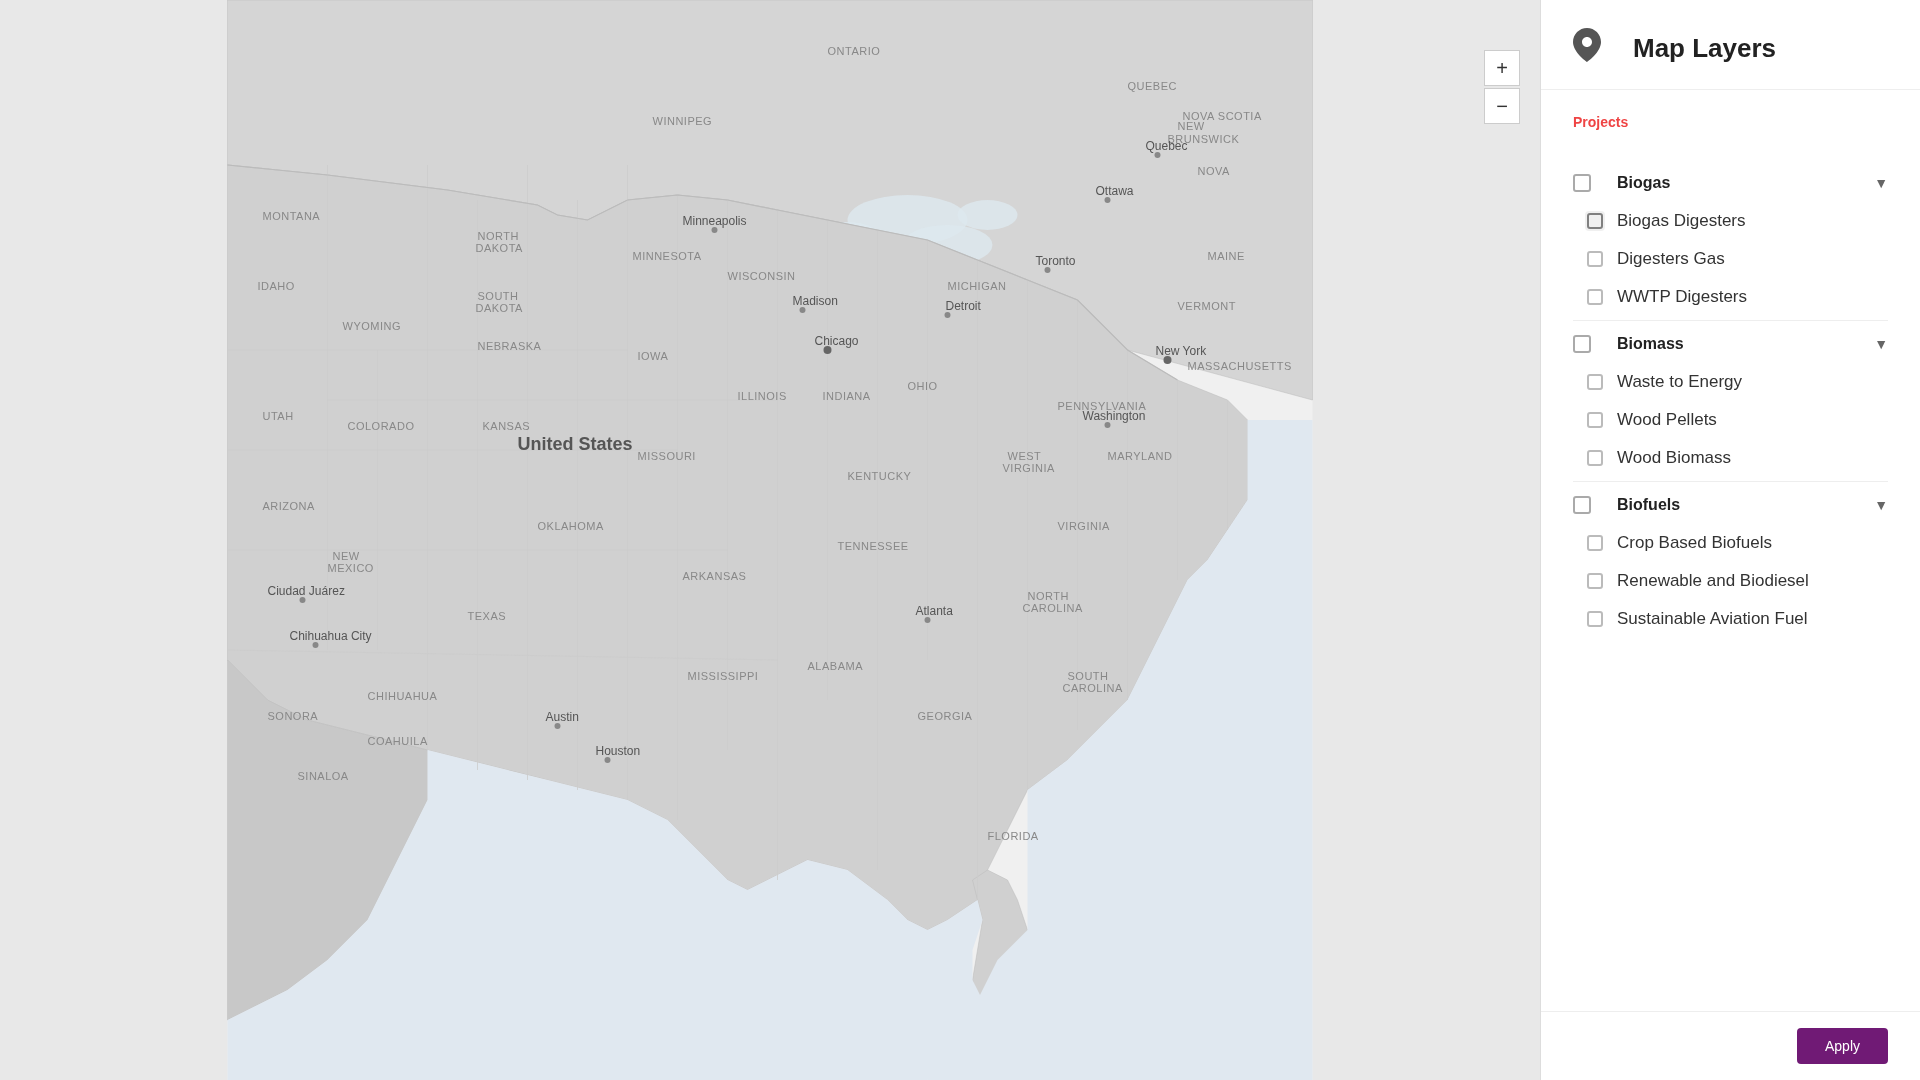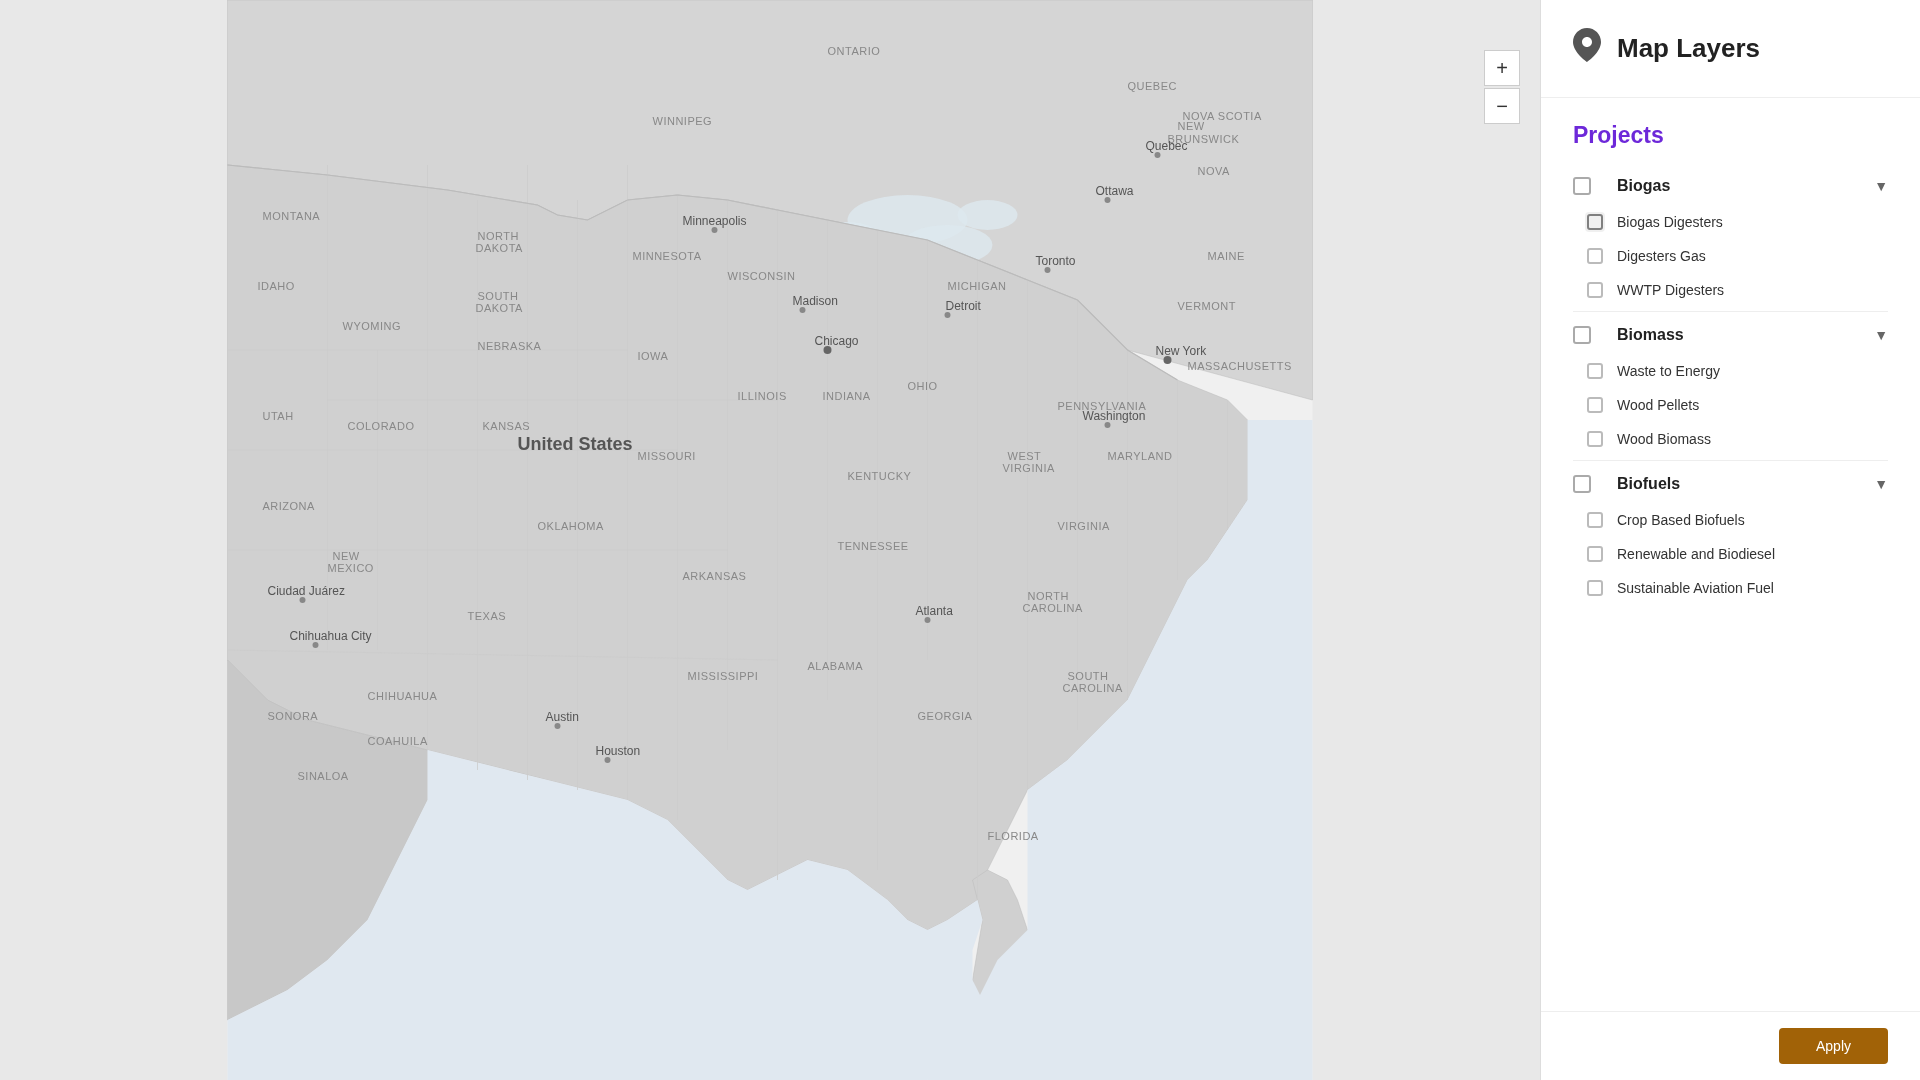--- a/index.html
+++ b/index.html
@@ -51,24 +51,24 @@
       background: white;
       border-left: 1px solid #ddd;
       display: flex;
       flex-direction: column;
       overflow-y: auto;
       flex-shrink: 0;
     }
 
     
     .sidebar-header {
-      padding: 28px 32px 28px 32px;
+      padding: 28px 32px 20px 32px;
       display: flex;
       align-items: center;
-      gap: 16px;
+      gap: 32px;
       border-bottom: 1px solid #eee;
     }
 
     .location-icon {
       color: #555;
       font-size: 28px;
     }
 
     .sidebar-title {
       font-size: 26px;
@@ -80,24 +80,24 @@
     .sidebar::-webkit-scrollbar { width: 8px; }
     .sidebar::-webkit-scrollbar-track { background: #f1f1f1; }
     .sidebar::-webkit-scrollbar-thumb { background: #ccc; border-radius: 4px; }
 
     
     .projects-section {
       padding: 24px 32px 16px 32px;
     }
 
     .projects-title {
-      font-size: 23px;
+      font-size: 14px;
       font-weight: 700;
-      color: #6d28d9;
-      margin-bottom: 18px;
+      color: #ef4444;
+      margin-bottom: 34px;
     }
 
     
     .category-row {
       display: flex;
       align-items: center;
       padding: 10px 0;
       cursor: pointer;
     }
 
@@ -153,43 +153,43 @@
 
     .sub-checkbox.hover-state::after {
       content: '';
       position: absolute;
       top: -4px; left: -4px; right: -4px; bottom: -4px;
       border-radius: 4px;
       background: rgba(0,0,0,0.06);
     }
 
     .sub-label {
-      font-size: 14px;
+      font-size: 17px;
       color: #333;
     }
 
     .divider {
       height: 1px;
       background: #eee;
       margin: 4px 0;
     }
 
     
     .sidebar-bottom {
       margin-top: auto;
       padding: 16px 32px;
       border-top: 1px solid #eee;
       display: flex;
       justify-content: flex-end;
       align-items: center;
     }
 
     .apply-btn {
-      padding: 10px 37px;
-      background: #a16207;
+      padding: 10px 28px;
+      background: #701a75;
       color: white;
       border: none;
       border-radius: 4px;
       font-size: 14px;
       cursor: pointer;
     }
 
     
     .map-label {
       font-size: 11px;

